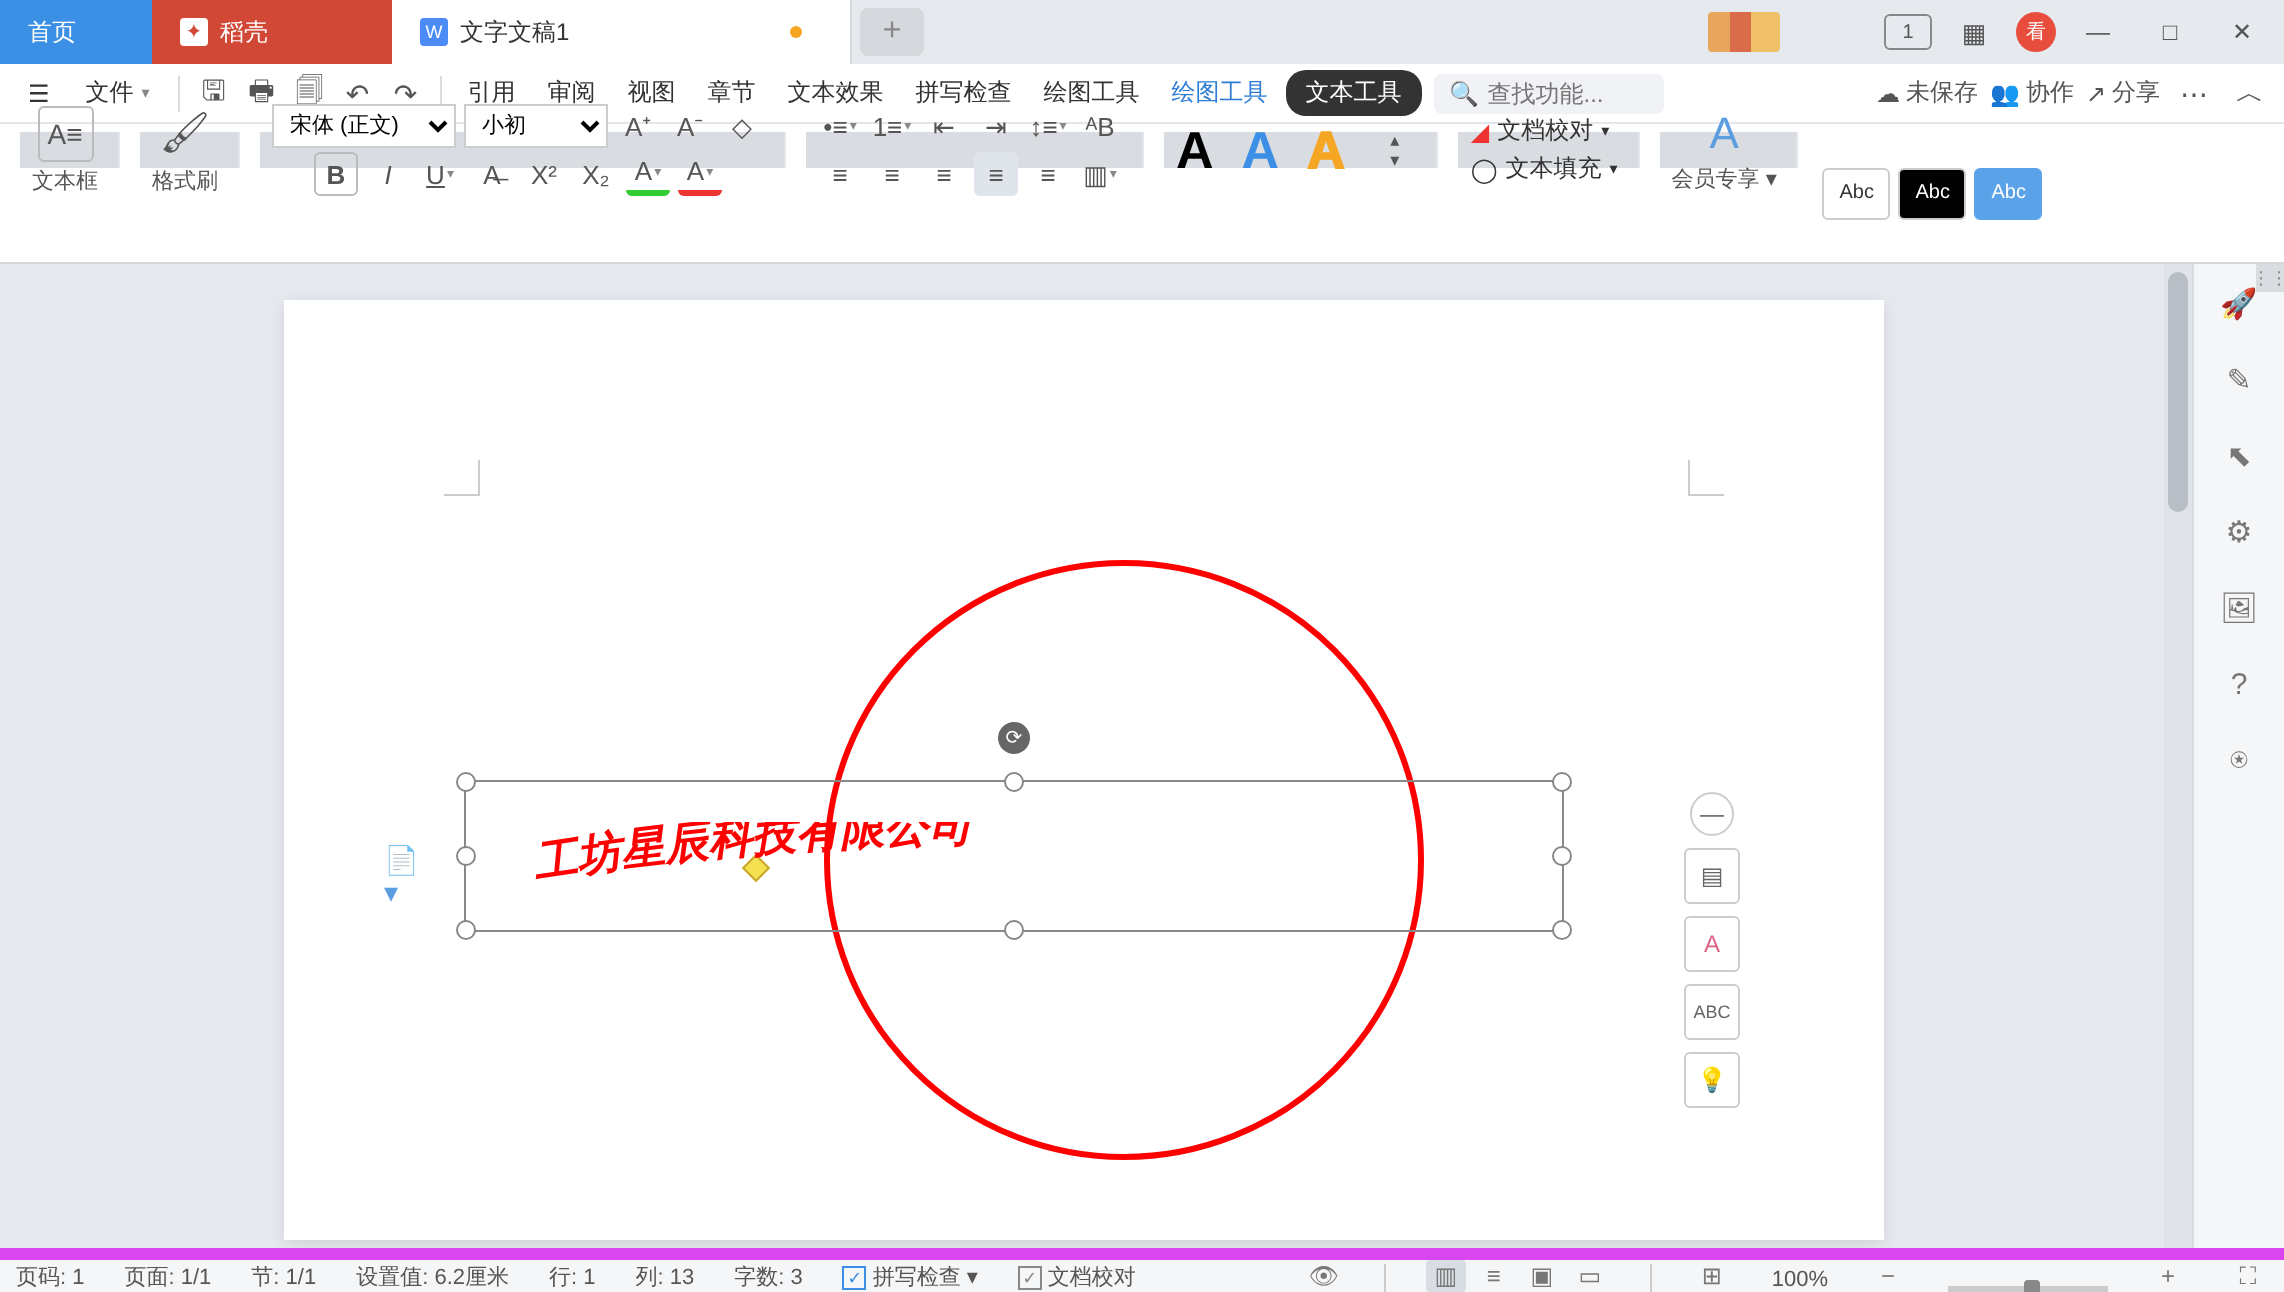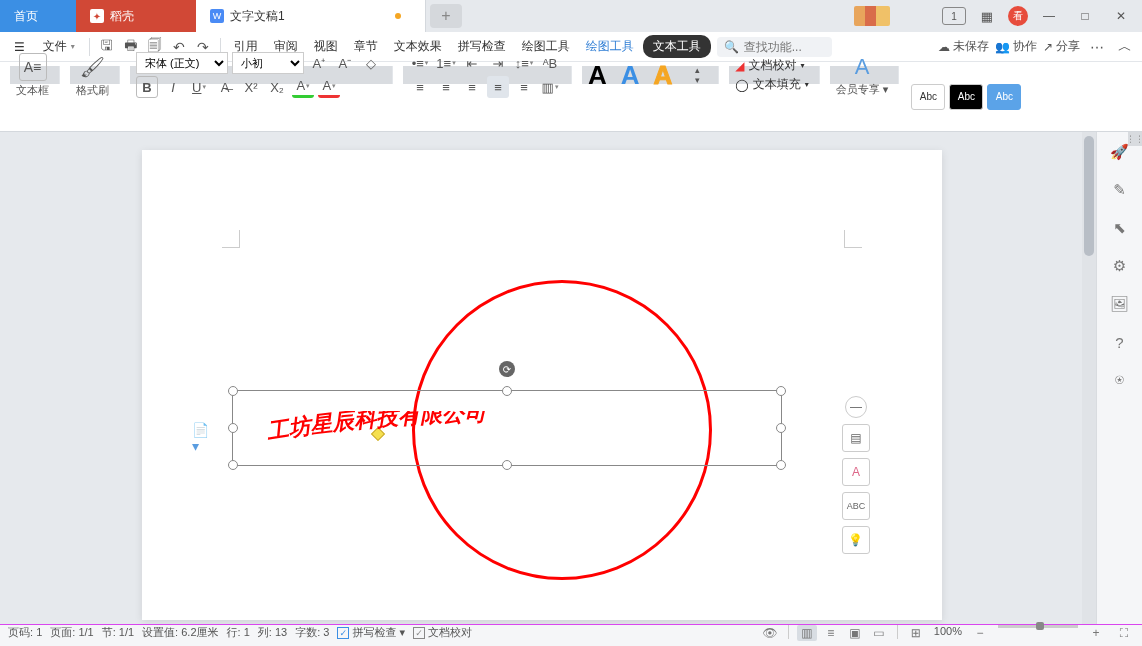--- a/index.html
+++ b/index.html
@@ -77,21 +77,21 @@
 .fbtn{width:28px;height:28px;border:1px solid #ccc;background:#fff;display:flex;align-items:center;justify-content:center;font-size:12px;color:#666;border-radius:3px;}
 .fbtn.minus{border-radius:50%;width:22px;height:22px;align-self:center;}
 .fbtn.gold{color:#f5a623;}
 
 .vscroll{position:absolute;right:46px;top:0;bottom:0;width:14px;background:#e0e3e7;}
 .vscroll .thumb{position:absolute;top:4px;left:2px;right:2px;height:120px;background:#b8bec6;border-radius:5px;}
 .rightpanel{position:absolute;right:0;top:0;bottom:0;width:46px;background:#f5f6f8;border-left:1px solid #d9dce0;display:flex;flex-direction:column;align-items:center;padding-top:10px;gap:18px;}
 .rpicon{width:20px;height:20px;display:flex;align-items:center;justify-content:center;color:#777;font-size:15px;}
 .smallgrid{position:absolute;right:0;top:0;width:14px;height:14px;background:#d8dbdf;display:flex;align-items:center;justify-content:center;font-size:9px;color:#888;}
 
-.statusbar{position:absolute;bottom:0;left:0;right:0;height:22px;background:#f5f6f8;border-top:1px solid #d946ef;display:flex;align-items:flex-start;padding:0 8px;font-size:11px;color:#555;gap:8px;}
+.statusbar{position:absolute;bottom:0;left:0;right:0;height:22px;background:#f5f6f8;border-top:6px solid #d946ef;display:flex;align-items:flex-end;padding:0 8px;font-size:11px;color:#555;gap:20px;}
 .statusbar .fill{flex:1;}
 .sbtn{display:flex;align-items:center;gap:3px;}
 .chk{width:12px;height:12px;border:1px solid #3b8fe4;color:#3b8fe4;display:flex;align-items:center;justify-content:center;font-size:9px;}
 .viewbtns{display:flex;align-items:center;gap:4px;}
 .vbtn{width:20px;height:16px;display:flex;align-items:center;justify-content:center;color:#777;font-size:12px;}
 .vbtn.active{background:#d8dde3;border-radius:2px;}
 .zoomslider{width:80px;height:3px;background:#ccc;position:relative;}
 .zoomslider .zh{position:absolute;left:38px;top:-3px;width:8px;height:8px;background:#888;border-radius:2px;}
 </style>
 </head>
@@ -164,21 +164,21 @@
         <div class="bigicon">A≡</div>
         <span>文本框</span>
       </div>
   </div>
   <div class="rgroup sep">
     <div class="rvert">
         <div class="bigicon" style="border:none;font-size:20px">🖌</div>
         <span>格式刷</span>
       </div>
   </div>
-  <div class="rgroup sep" style="align-items:flex-start">
+  <div class="rgroup sep" style="align-items:center">
     <div class="rrow">
       <select class="fontsel" style="width:92px"><option>宋体 (正文)</option></select>
       <select class="fontsel" style="width:72px"><option>小初</option></select>
       <div class="fmt">A⁺</div>
       <div class="fmt">A⁻</div>
       <div class="fmt">◇</div>
     </div>
     <div class="rrow">
       <div class="fmt bold">B</div>
       <div class="fmt">

